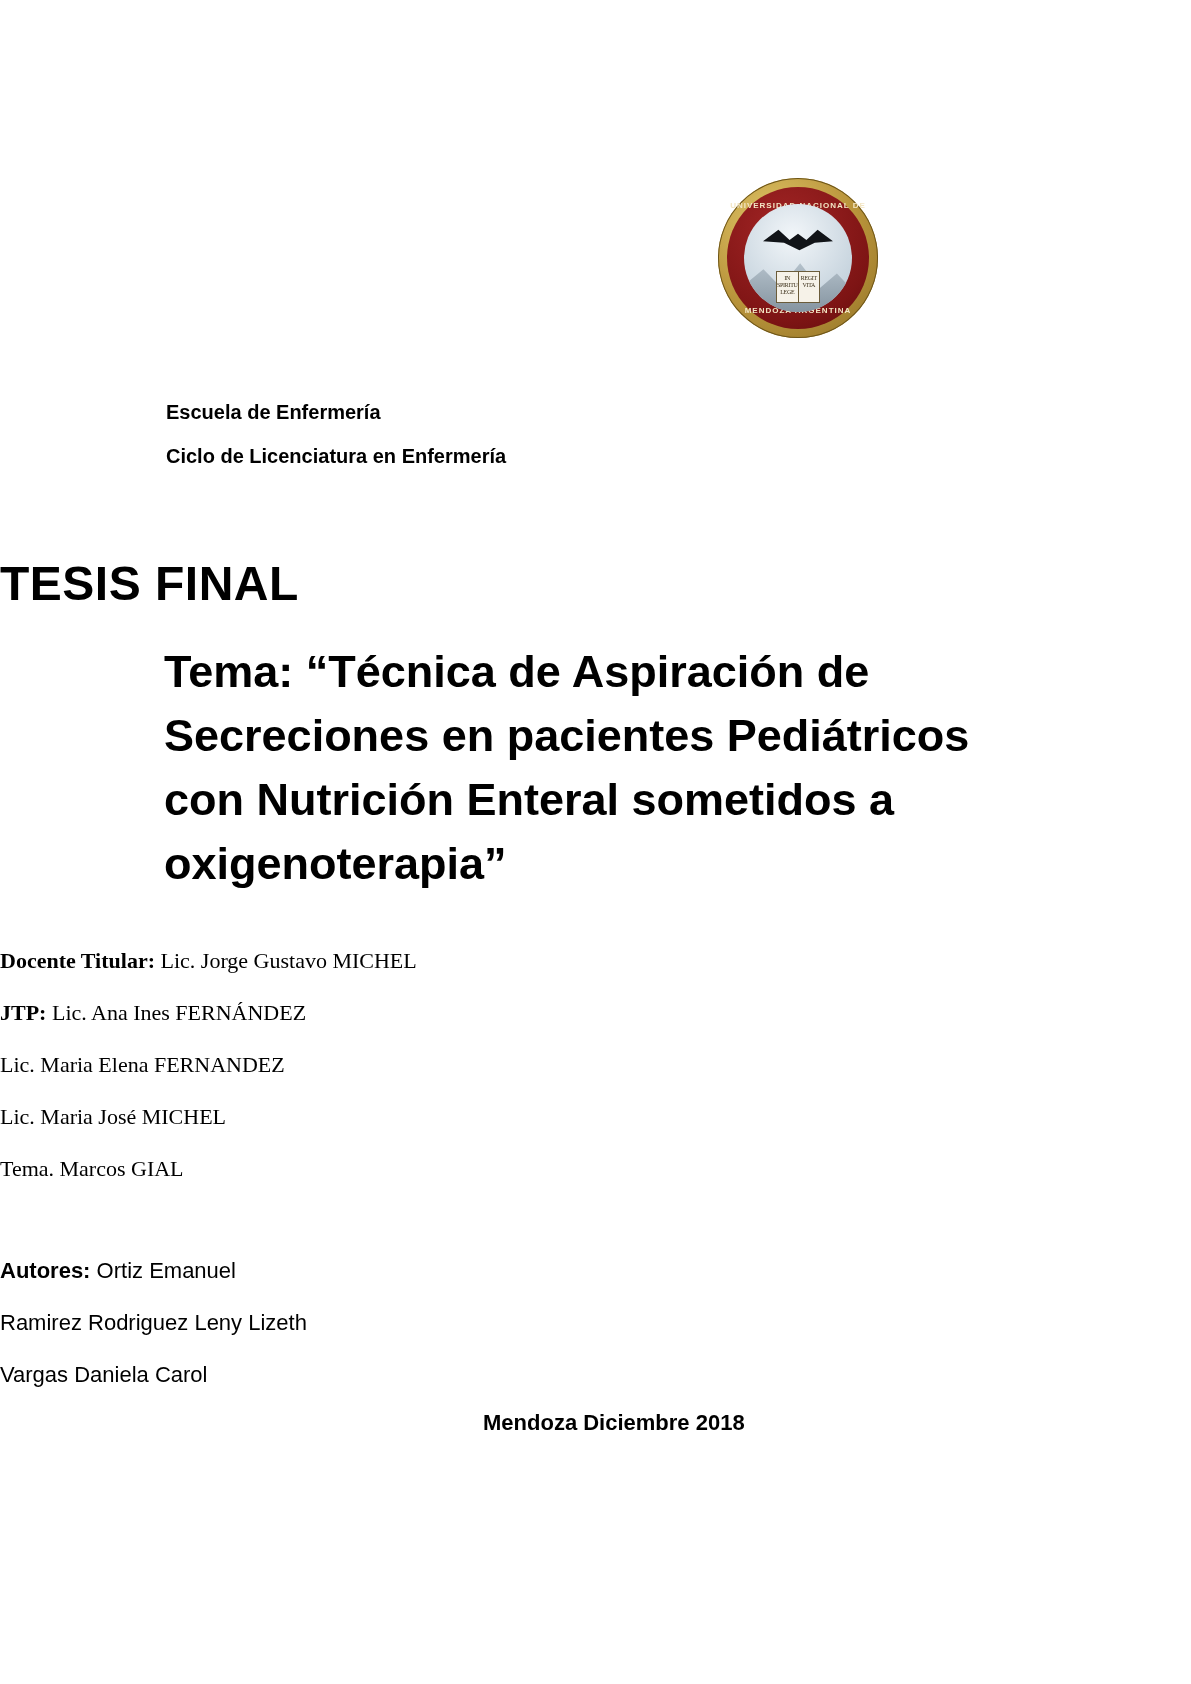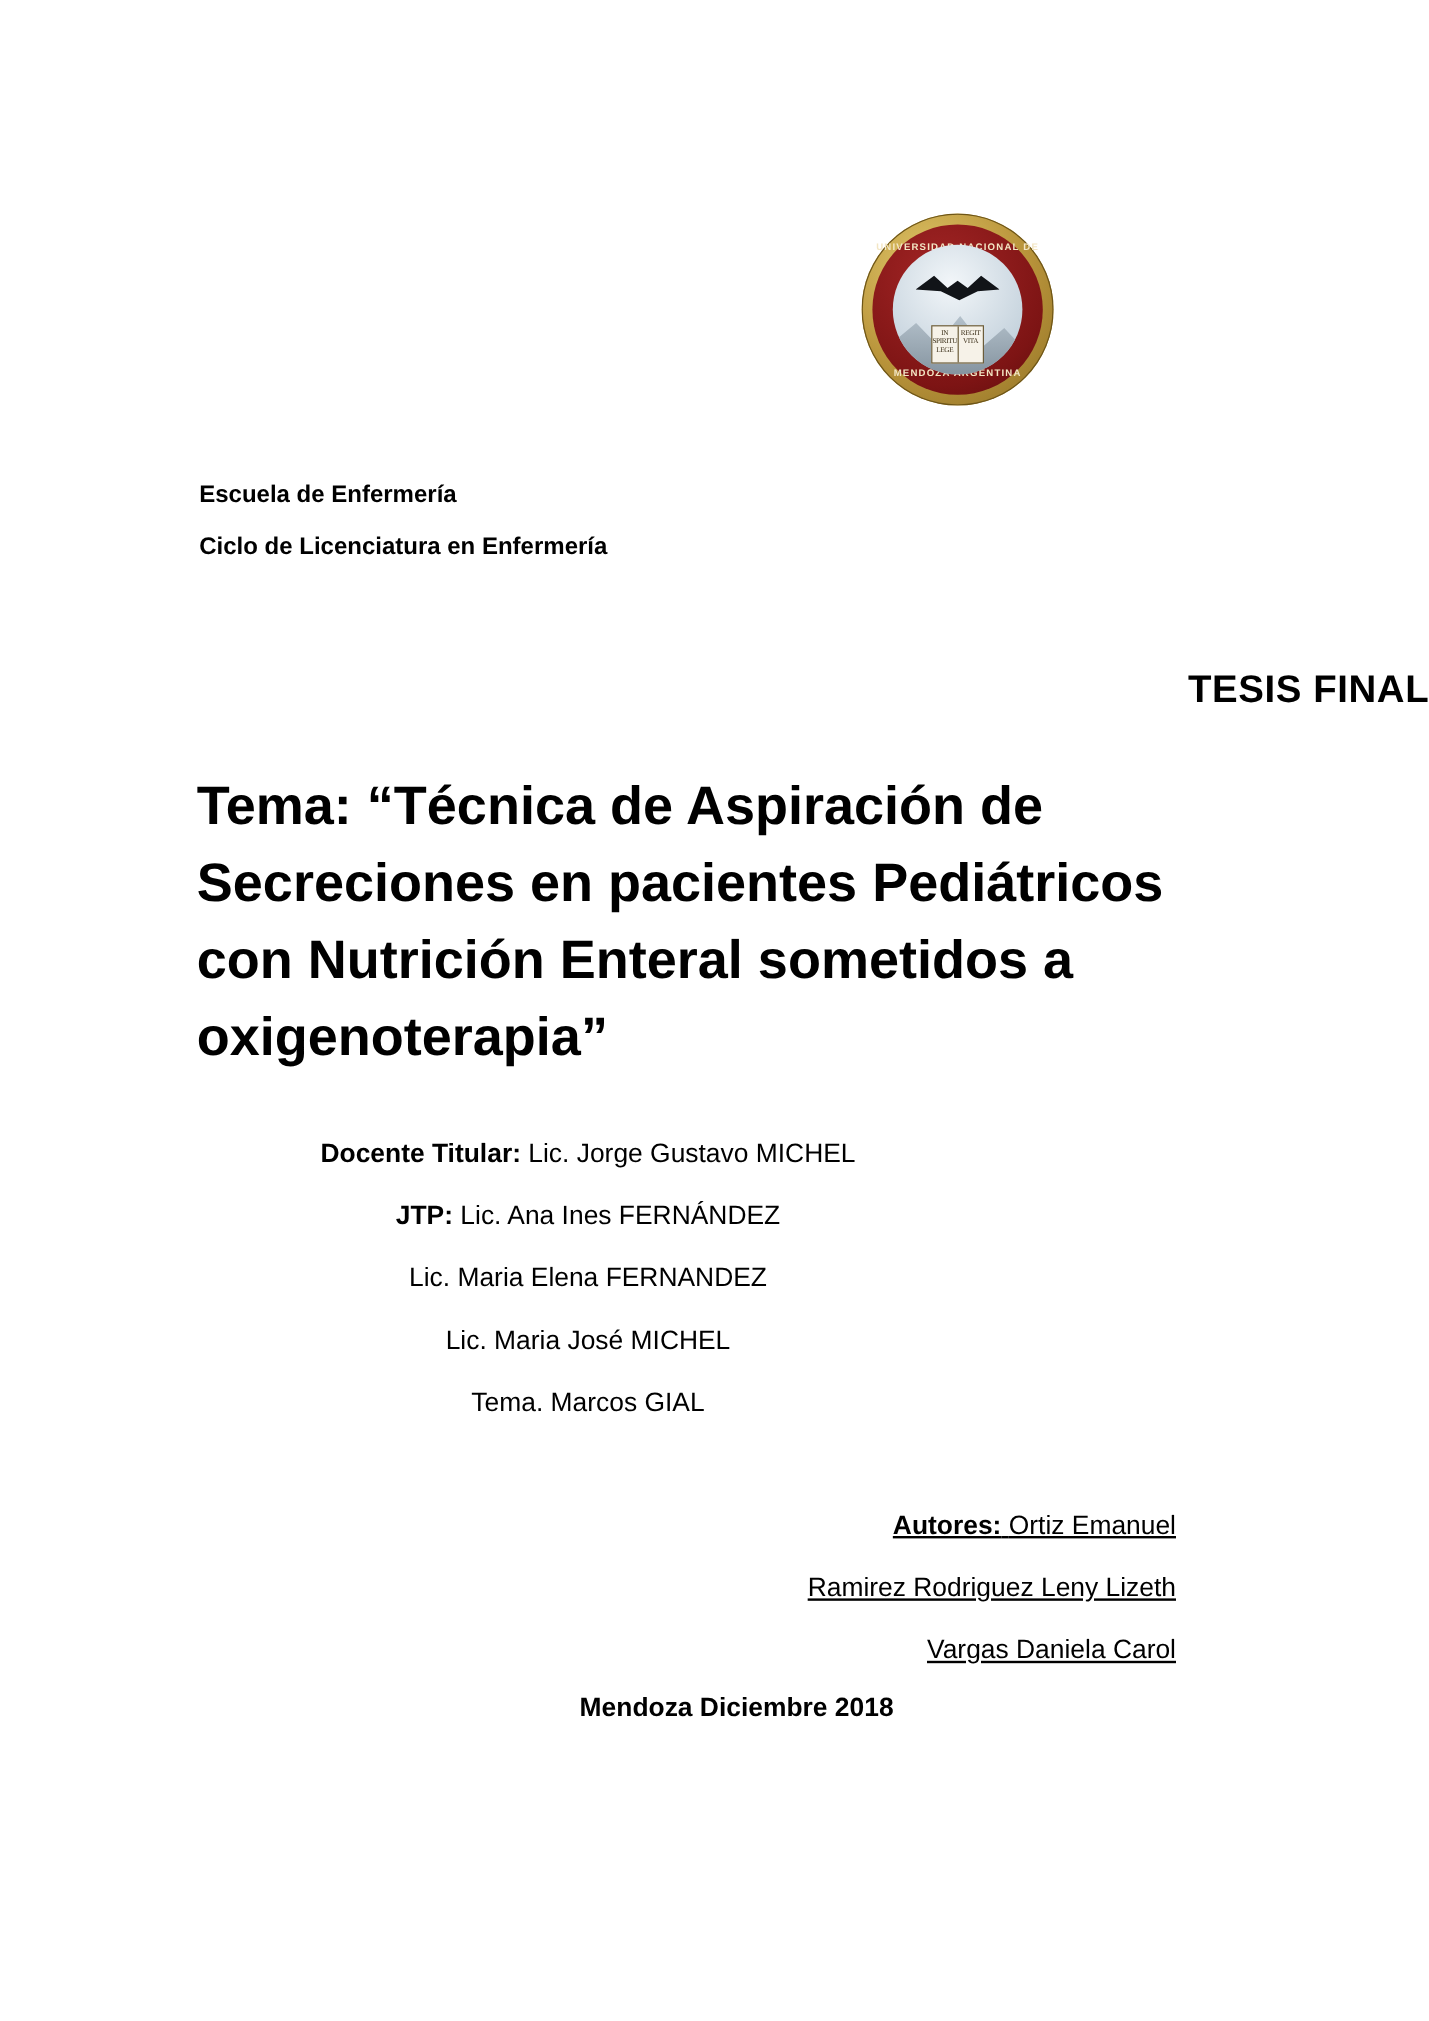--- a/index.html
+++ b/index.html
@@ -189,22 +189,22 @@
     font-weight: 700;
     line-height: 44px;
     color: #000;
   }
 
   .doc-title {
     position: absolute;
     left: 0;
     top: 556px;
     width: 1191px;
-    text-align: right;
-    font-size: 32px;
+    text-align: left;
+    font-size: 48px;
     font-weight: 700;
     letter-spacing: 0.5px;
   }
 
   .doc-subject {
     position: absolute;
     left: 164px;
     top: 640px;
     width: 810px;
     font-size: 45px;
@@ -212,36 +212,35 @@
     line-height: 64px;
     text-align: left;
   }
 
   
   .staff {
     position: absolute;
     left: 0;
     top: 935px;
     width: 980px;
-    text-align: center;
+    text-align: left;
     font-size: 22px;
     line-height: 52px;
+    font-family: Liberation Serif, serif;
   }
   .staff .lbl { font-weight: 700; }
 
   
   .authors {
     position: absolute;
     left: 0;
     top: 1245px;
     width: 980px;
-    text-align: right;
     font-size: 22px;
     line-height: 52px;
-    text-decoration: underline;
   }
   .authors .lbl { font-weight: 700; }
 
   .place-date {
     position: absolute;
     left: 447px;
     top: 1410px;
     font-size: 22px;
     font-weight: 700;
     margin-left: 36px;

